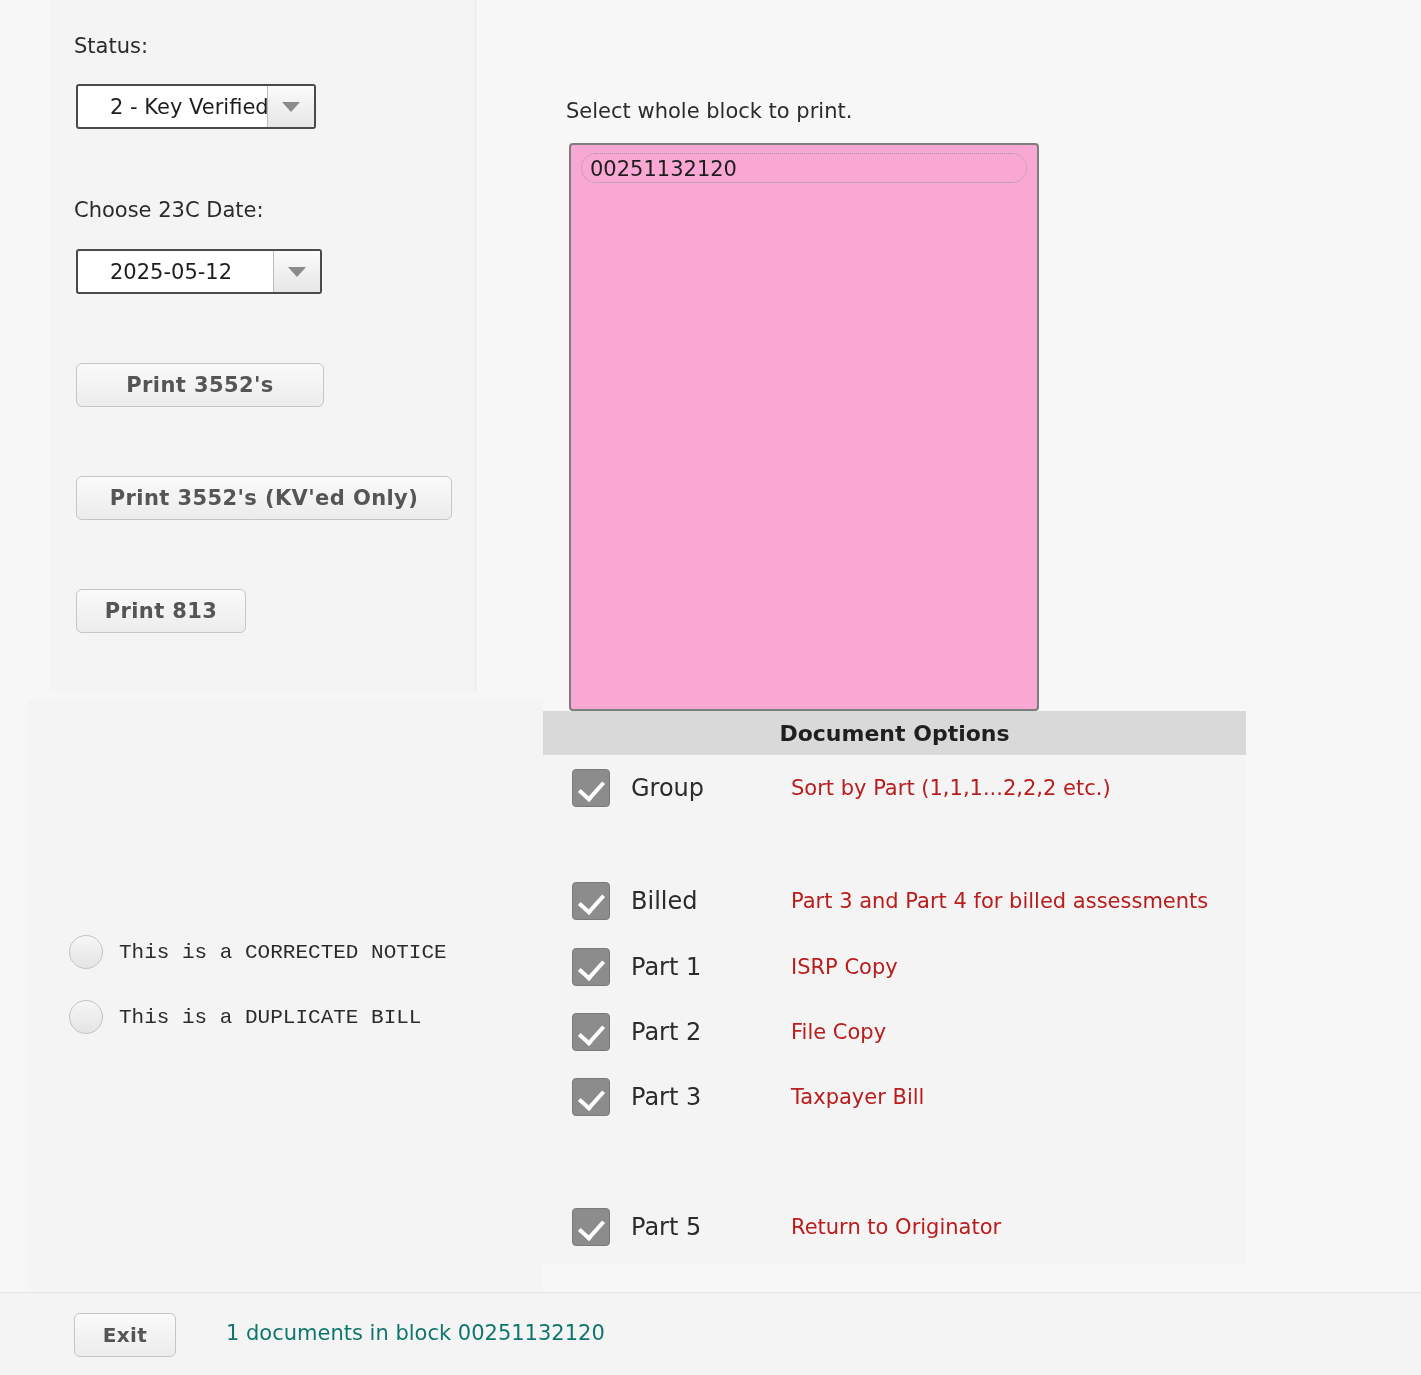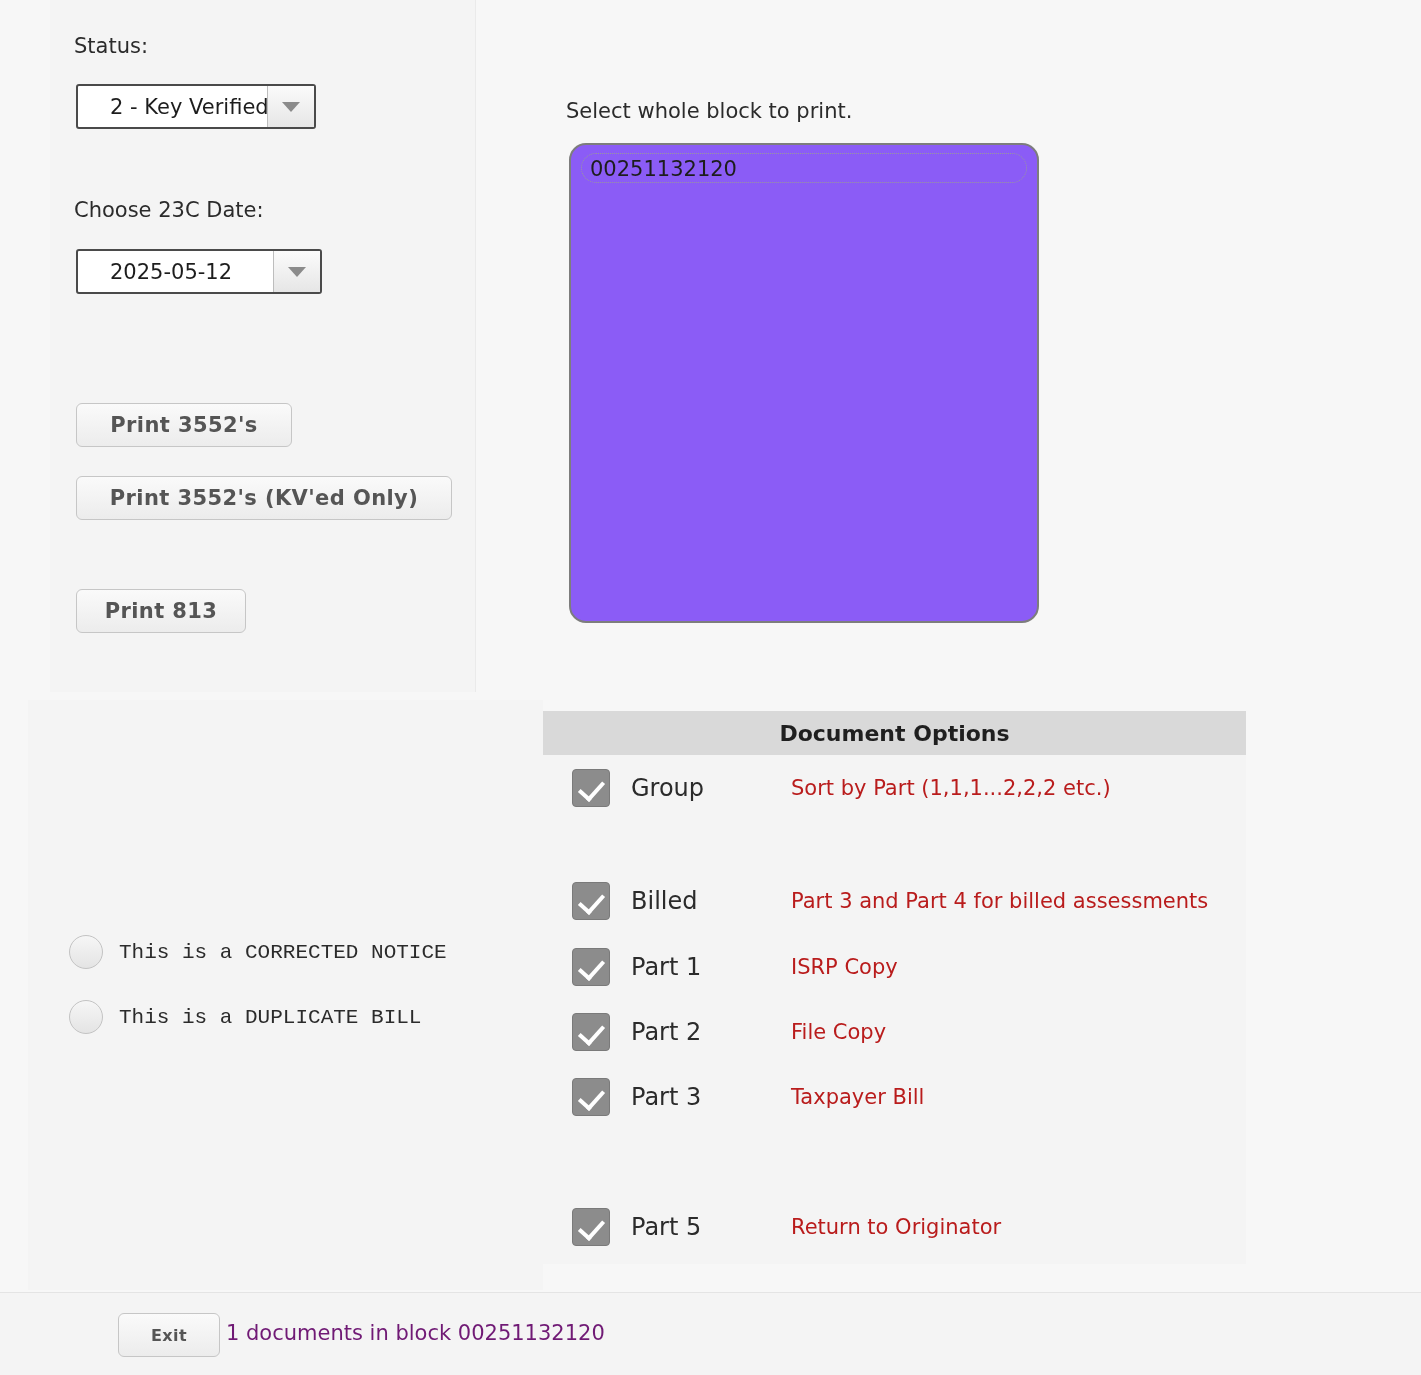--- a/index.html
+++ b/index.html
@@ -93,24 +93,24 @@
     position: absolute;
     left: 566px;
     top: 99px;
     font-size: 21px;
   }
   .listbox {
     position: absolute;
     left: 569px;
     top: 143px;
     width: 470px;
-    height: 480px;
-    background: #8b5cf6;
+    height: 568px;
+    background: #f9a8d4;
     border: 2px solid #7d7d7d;
-    border-radius: 17px;
+    border-radius: 4px;
     box-sizing: border-box;
     overflow: hidden;
   }
   .listbox .item {
     margin: 8px 10px 0 10px;
     height: 30px;
     line-height: 30px;
     padding-left: 8px;
     font-size: 21px;
     color: #1d1d1d;
@@ -231,21 +231,21 @@
     left: 74px;
     top: 1313px;
     width: 102px;
     height: 44px;
   }
   .status-text {
     position: absolute;
     left: 226px;
     top: 1321px;
     font-size: 21px;
-    color: #701a75;
+    color: #0f766e;
   }
 </style>
 </head>
 <body>
 
 <div class="top-panel"></div>
 
 <div class="label" style="left:74px; top:34px;">Status:</div>
 
 <div class="combo" style="left:76px; top:84px; width:240px; height:45px;">
@@ -257,21 +257,21 @@
 
 <div class="label" style="left:74px; top:198px;">Choose 23C Date:</div>
 
 <div class="combo" style="left:76px; top:249px; width:246px; height:45px;justify-content:center;">
   <div class="value">2025-05-12</div>
   <div class="arrow">
       <div class="tri"></div>
     </div>
 </div>
 
-<div class="btn" style="left:76px; top:363px; width:216px; height:44px;margin-top:40px;">Print 3552's</div>
+<div class="btn" style="left:76px; top:363px; width:248px; height:44px;">Print 3552's</div>
 
 <div class="btn" style="left:76px; top:476px; width:376px; height:44px;">Print 3552's (KV'ed Only)</div>
 
 <div class="btn" style="left:76px; top:589px; width:170px; height:44px;">Print 813</div>
 
 <div class="list-caption">Select whole block to print.</div>
 <div class="listbox">
   <div class="item">00251132120</div>
 </div>
 
@@ -322,14 +322,14 @@
 
 
   <div class="opt-row" style="top:496px;">
     <span class="checkbox"></span>
     <span class="opt-name">Part 5</span>
     <span class="opt-desc">Return to Originator</span>
   </div>
 </div>
 
 <div class="statusbar"></div>
-<div class="btn exit-btn" style="font-size:16px;margin-left:44px;">Exit</div>
+<div class="btn exit-btn" style="font-size:20px;">Exit</div>
 <div class="status-text">1 documents in block 00251132120</div>
 
 </body></html>

